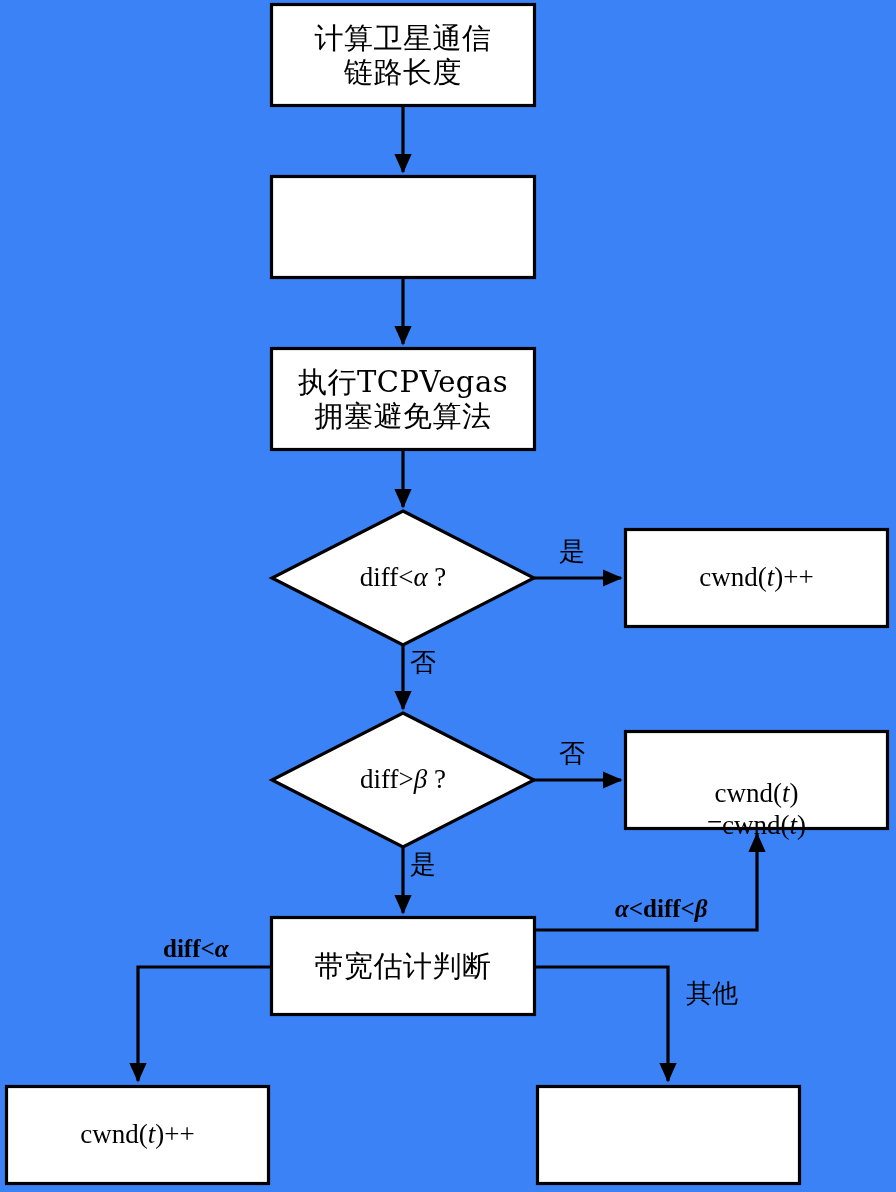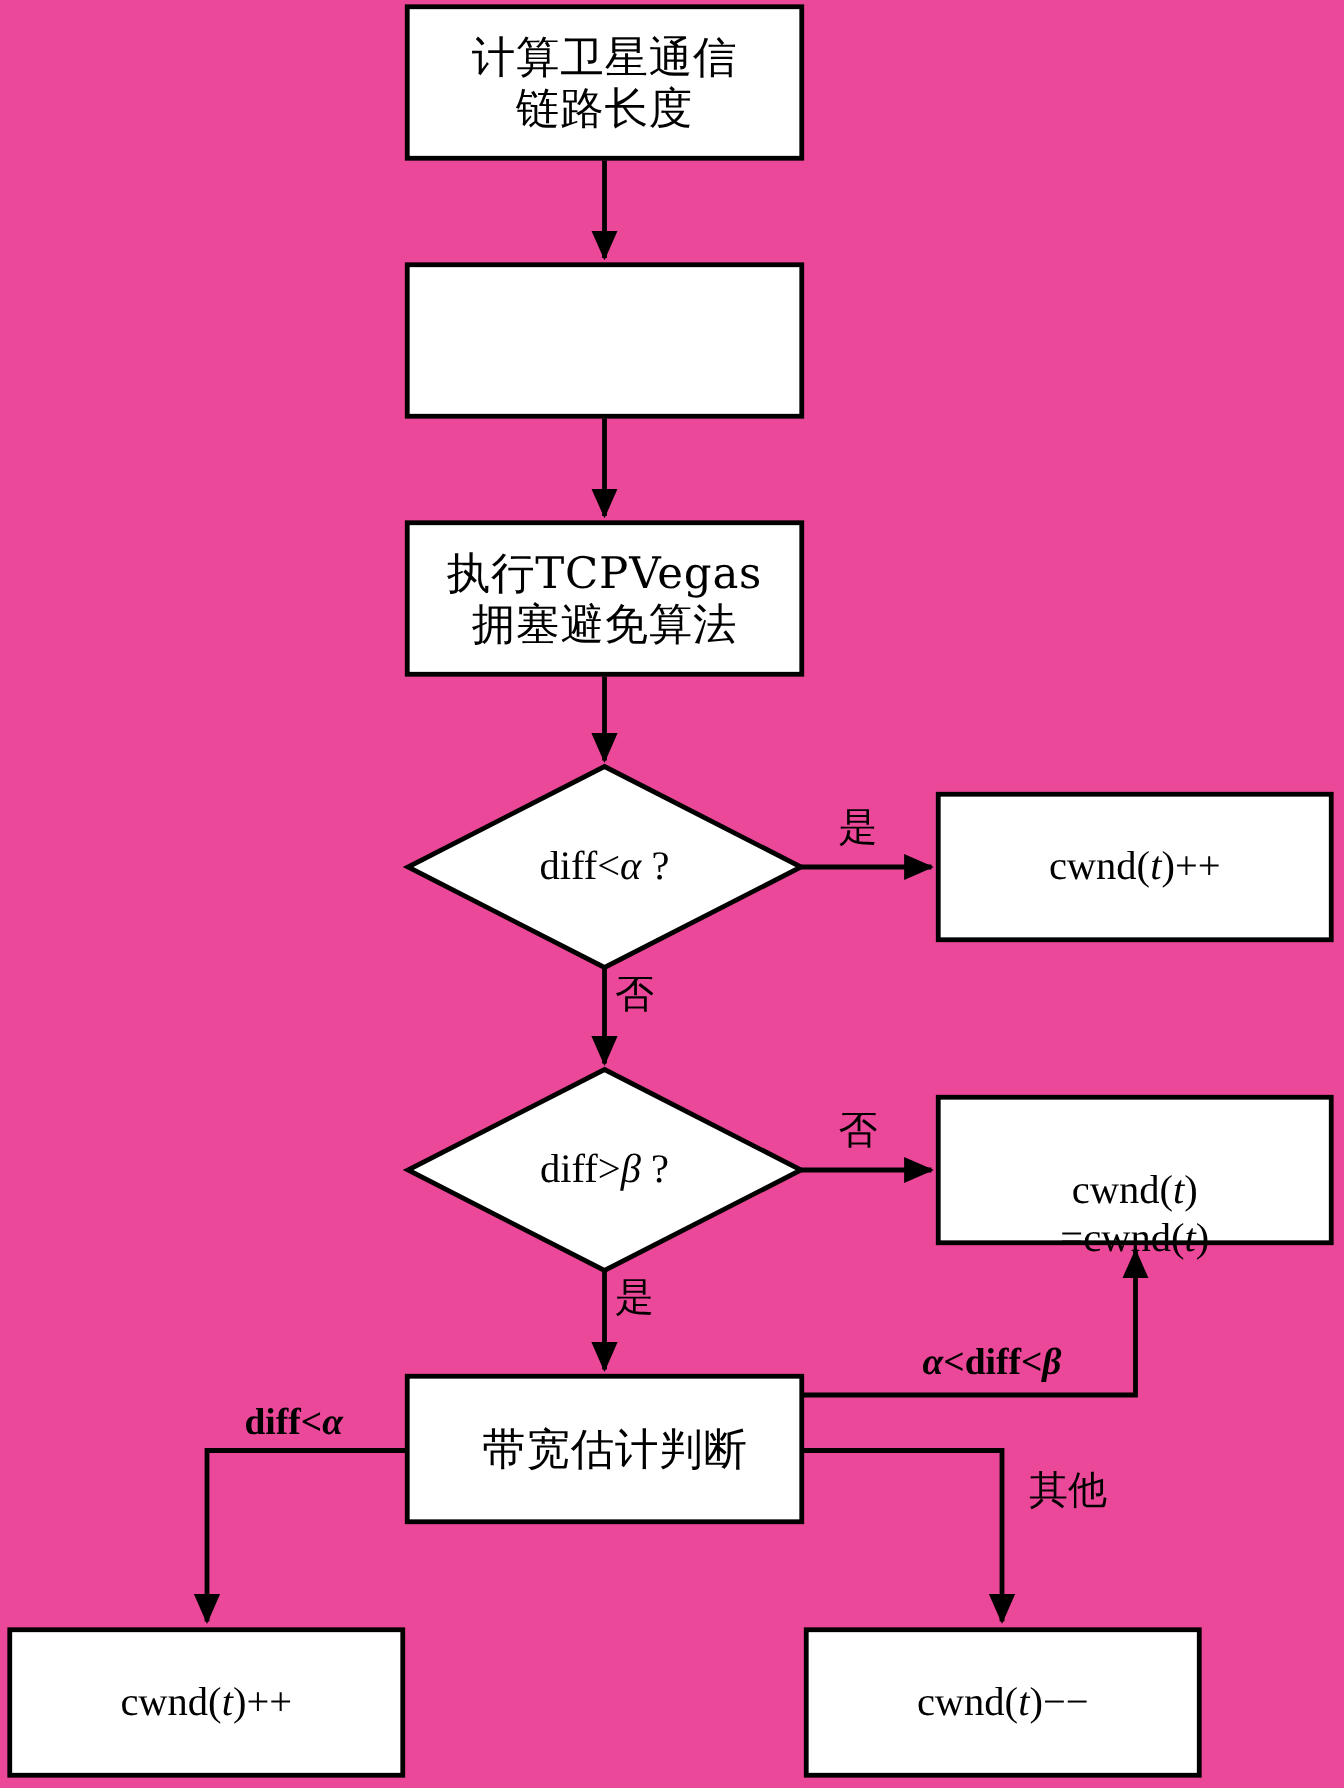--- a/index.html
+++ b/index.html
@@ -5,21 +5,21 @@
 <style>
   html, body {
     margin: 0;
     padding: 0;
     background: #ffffff;
   }
   #canvas {
     position: relative;
     width: 896px;
     height: 1192px;
-    background: #ec4899;
+    background: #3b82f6;
     font-family: "Liberation Serif", "DejaVu Serif", serif;
     overflow: hidden;
   }
   #flow-svg {
     position: absolute;
     left: 0;
     top: 0;
     width: 896px;
     height: 1192px;
   }
@@ -138,31 +138,28 @@
 
   <div class="node-label mono-math" style="left:270px; top:712px; width:266px; height:136px;">
     <span>diff&gt;<i class="var">β</i> ?</span>
   </div>
 
   <div class="node-label mono-math" style="left:624px; top:730px; width:265px; height:128px;margin-top:16px;">
     <span>cwnd(<i class="var">t</i>)</span>
     <span>=cwnd(<i class="var">t</i>)</span>
   </div>
 
-  <div class="node-label cn" style="left:253px; top:916px; width:266px; height:100px;padding-left:24px;">
+  <div class="node-label cn" style="left:270px; top:916px; width:266px; height:100px;">
     <span>带宽估计判断</span>
   </div>
 
   <div class="node-label mono-math" style="left:5px; top:1085px; width:265px; height:100px;">
     <span>cwnd(<i class="var">t</i>)++</span>
   </div>
 
-  <div class="node-label mono-math" style="left:536px; top:1085px; width:265px; height:100px;">
-    <span>cwnd(<i class="var">t</i>)−−</span>
-  </div>
 
   <div class="edge-label cn-lab" style="left:559px; top:534px;">是</div>
 
   <div class="edge-label cn-lab" style="left:410px; top:645px;">否</div>
 
   <div class="edge-label cn-lab" style="left:559px; top:736px;">否</div>
 
   <div class="edge-label cn-lab" style="left:410px; top:847px;">是</div>
 
   <div class="edge-label math-lab" style="left:615px; top:895px;"><i class="var">α</i>&lt;diff&lt;<i class="var">β</i></div>

